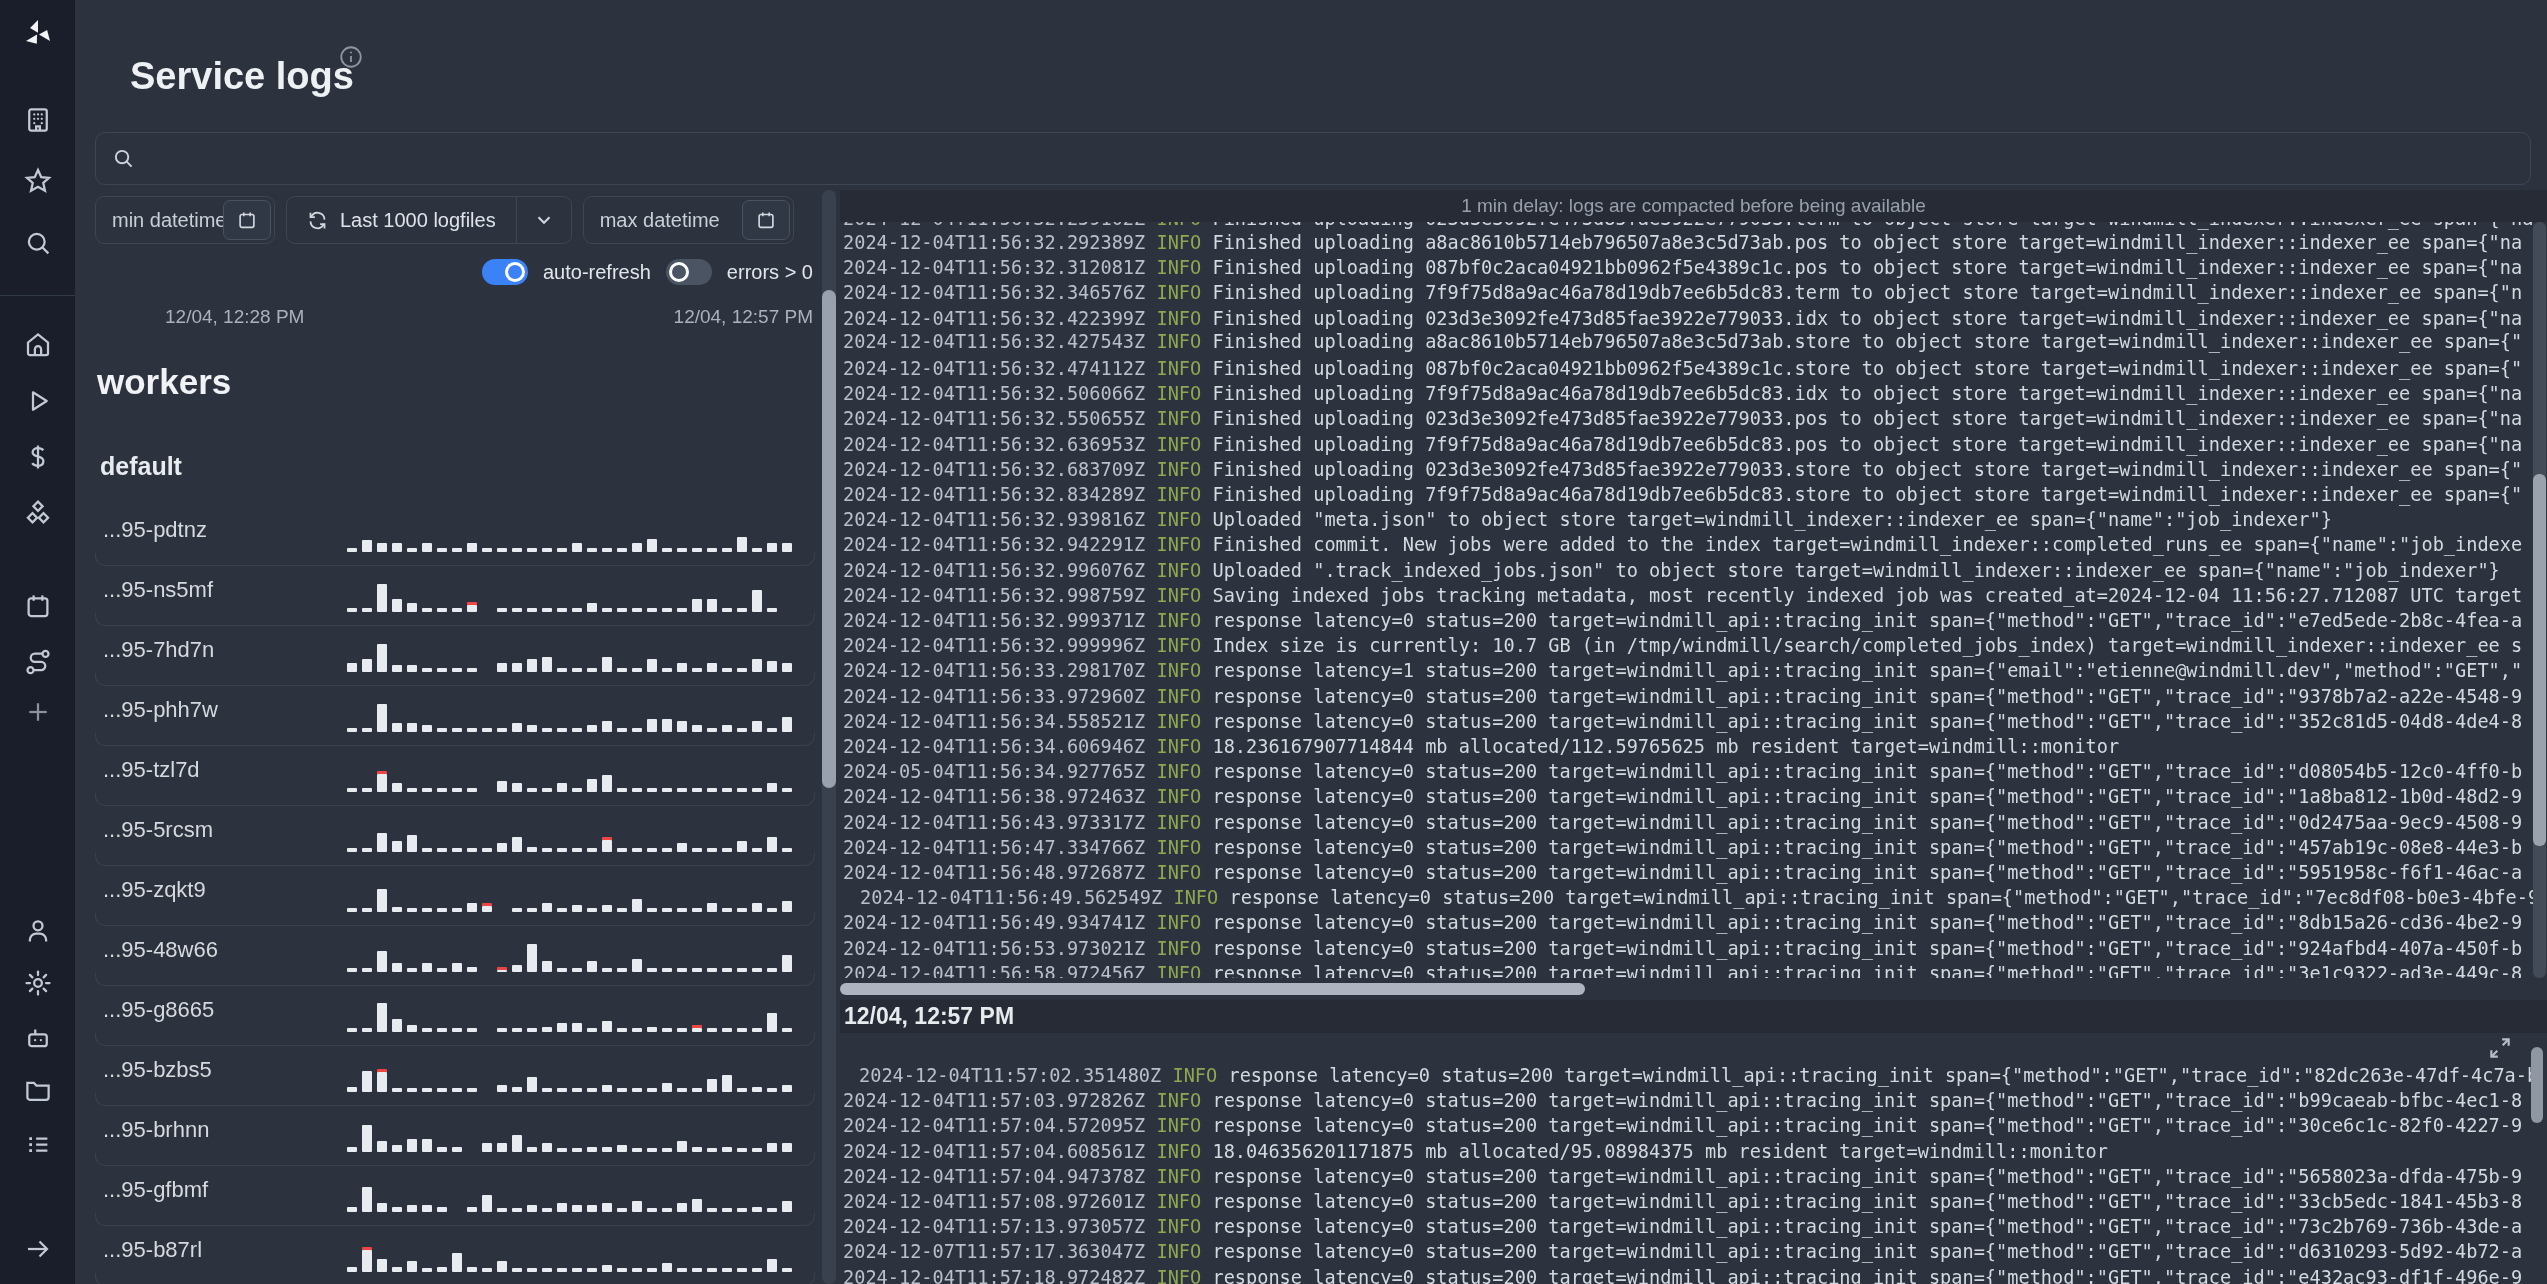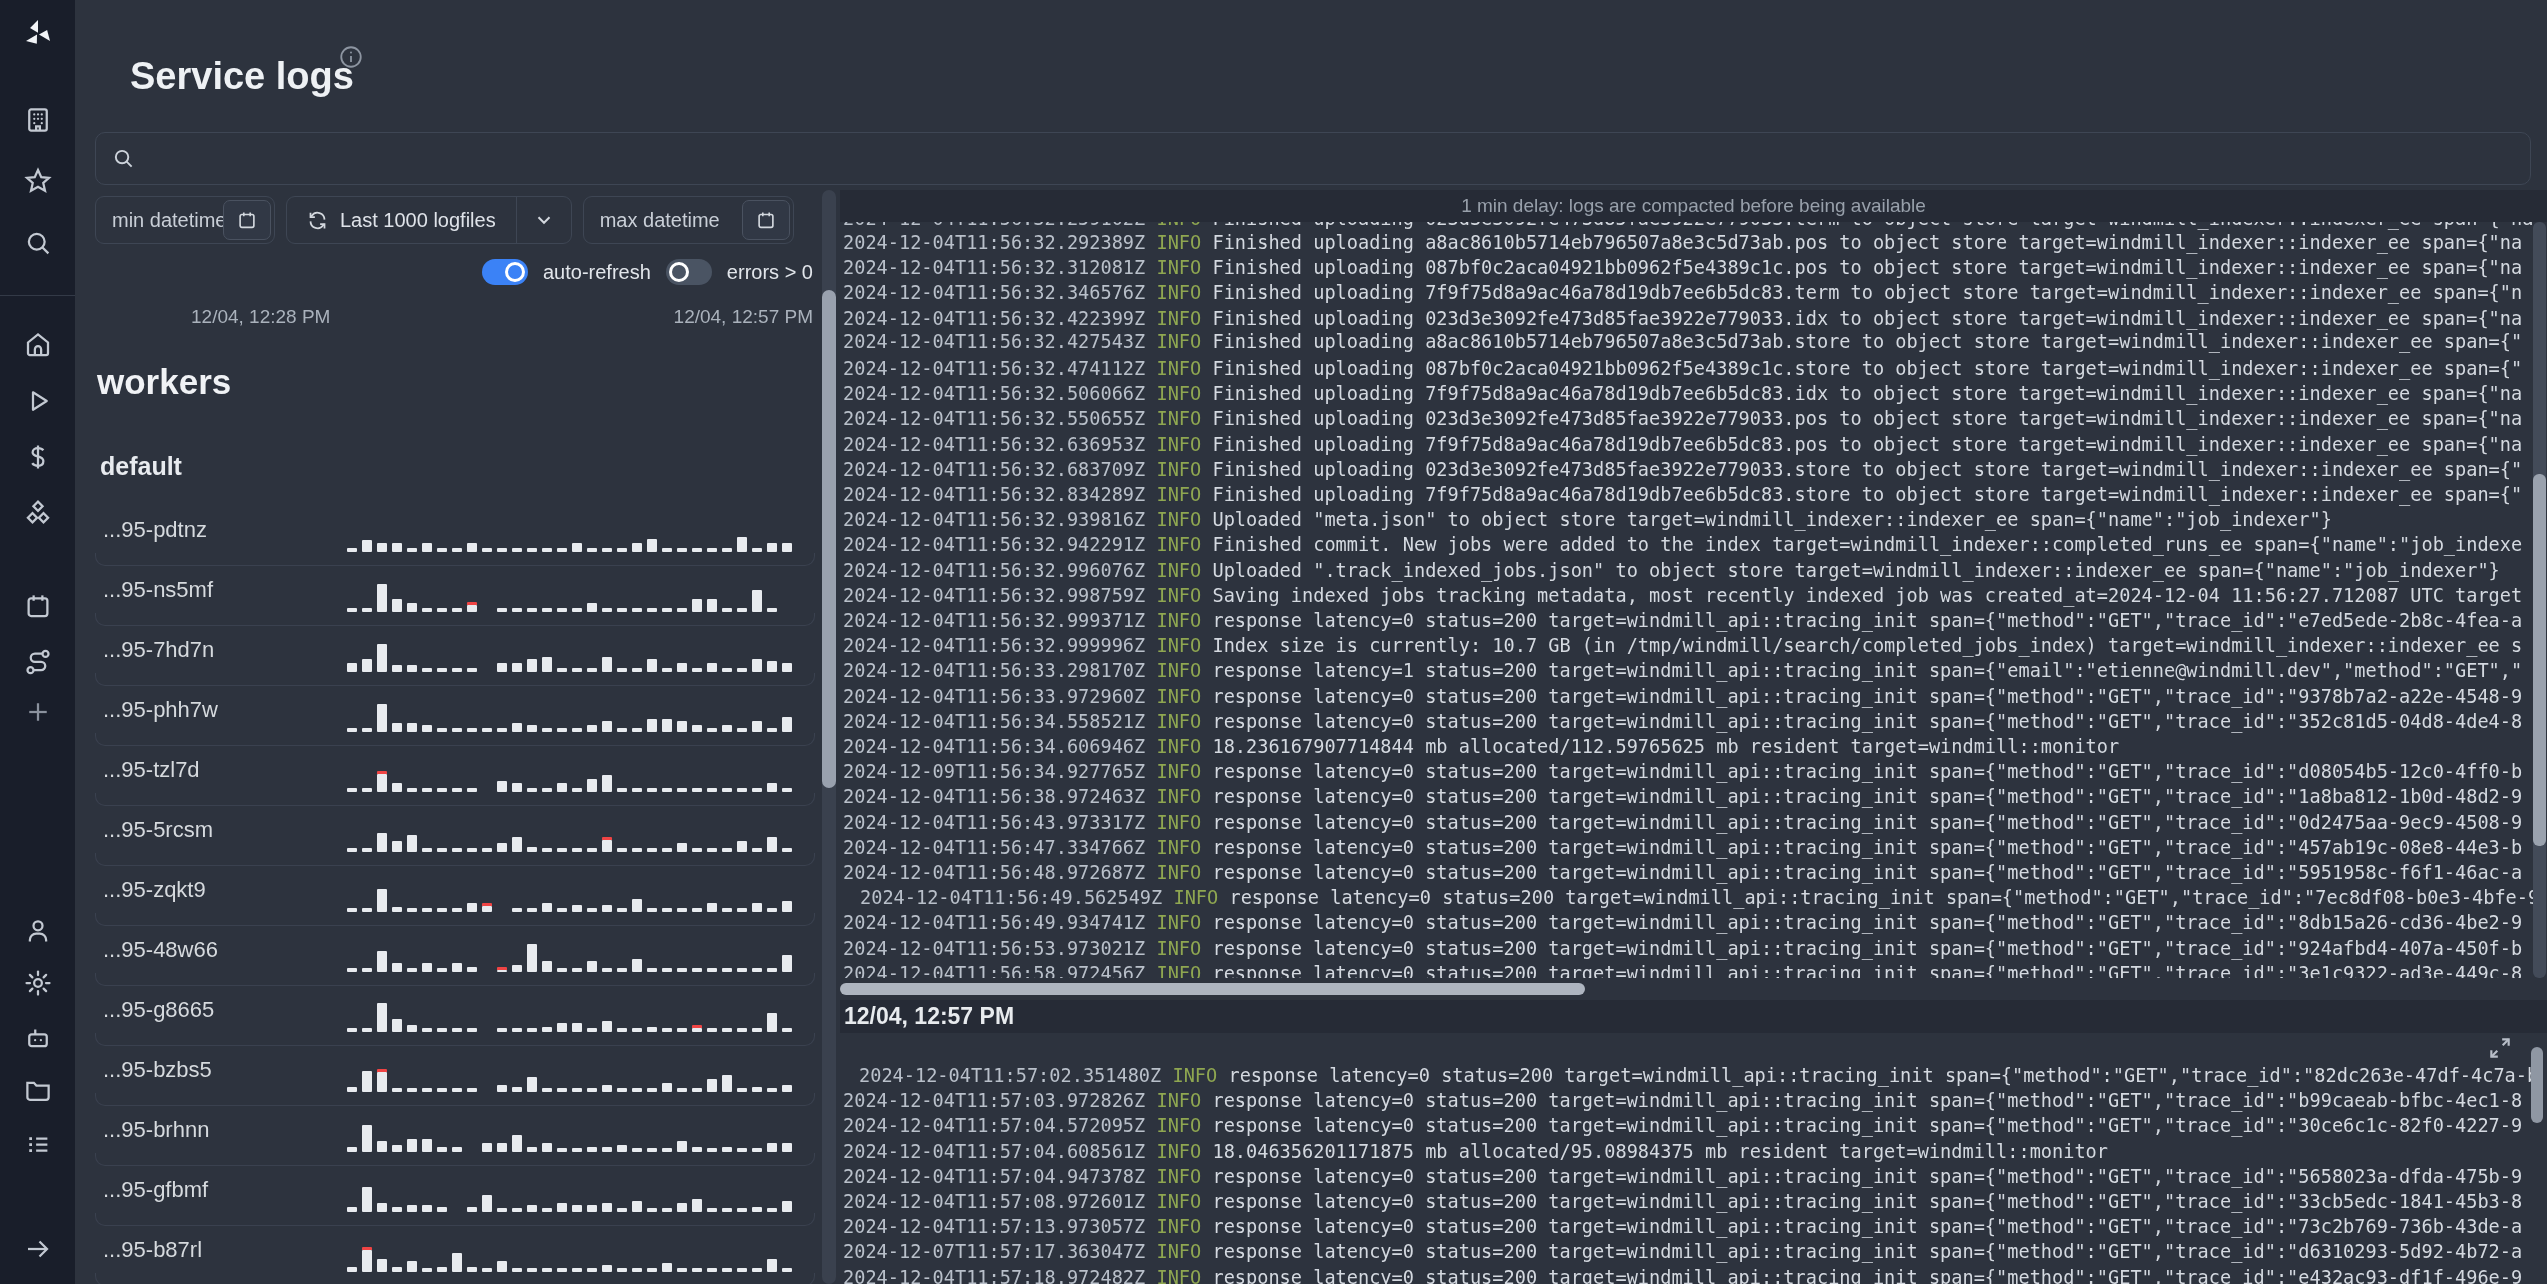--- a/index.html
+++ b/index.html
@@ -46,21 +46,21 @@
   .toggle{width:46px;height:26px;border-radius:13px;position:relative;cursor:pointer;flex:none;}
   .toggle.on{background:#3b82f6;}
   .toggle.off{background:#4a5463;}
   .toggle .knob{position:absolute;top:3px;width:20px;height:20px;border-radius:50%;border:3px solid #ffffff;box-sizing:border-box;}
   .toggle.on .knob{right:3px;}
   .toggle.off .knob{left:3px;}
   .toggle-label{font-size:20px;color:#e2e6eb;}
   
   .dates-row{position:absolute;left:95px;top:306px;width:718px;display:flex;justify-content:space-between;
              font-size:19px;color:#aab2bc;}
-  .dates-row .d-start{margin-left:96px;}
+  .dates-row .d-start{margin-left:70px;}
   
   .workers-heading{position:absolute;left:97px;top:362px;font-size:35px;font-weight:700;color:#f0f2f5;}
   .workers-group{position:absolute;left:100px;top:452px;font-size:25px;font-weight:700;color:#e8ebef;}
   .workers-list{position:absolute;left:95px;top:506px;width:720px;height:778px;overflow:hidden;}
   .worker-row{position:relative;height:60px;cursor:pointer;}
   .worker-name{position:absolute;left:8px;top:0;height:48px;display:flex;align-items:center;
                font-size:22px;color:#d6dade;white-space:nowrap;}
   .worker-bars{position:absolute;left:252px;top:12px;height:34px;width:462px;display:flex;align-items:flex-end;gap:5px;}
   .wbar{width:10px;display:flex;flex-direction:column;justify-content:flex-end;flex:none;}
   .wbar .cap{height:3px;background:#ef4444;border-radius:1px 1px 0 0;}
@@ -1569,21 +1569,21 @@
       <div class="log-line" style="top: 285.2px;"><span class="ts">2024-12-04T11:56:32.939816Z</span> <span class="lvl">INFO</span> <span class="msg">Uploaded "meta.json" to object store target=windmill_indexer::indexer_ee span={"name":"job_indexer"}</span></div>
       <div class="log-line" style="top: 310.4px;"><span class="ts">2024-12-04T11:56:32.942291Z</span> <span class="lvl">INFO</span> <span class="msg">Finished commit. New jobs were added to the index target=windmill_indexer::completed_runs_ee span={"name":"job_indexe</span></div>
       <div class="log-line" style="top: 335.6px;"><span class="ts">2024-12-04T11:56:32.996076Z</span> <span class="lvl">INFO</span> <span class="msg">Uploaded ".track_indexed_jobs.json" to object store target=windmill_indexer::indexer_ee span={"name":"job_indexer"}</span></div>
       <div class="log-line" style="top: 360.8px;"><span class="ts">2024-12-04T11:56:32.998759Z</span> <span class="lvl">INFO</span> <span class="msg">Saving indexed jobs tracking metadata, most recently indexed job was created_at=2024-12-04 11:56:27.712087 UTC target</span></div>
       <div class="log-line" style="top: 386px;"><span class="ts">2024-12-04T11:56:32.999371Z</span> <span class="lvl">INFO</span> <span class="msg">response latency=0 status=200 target=windmill_api::tracing_init span={"method":"GET","trace_id":"e7ed5ede-2b8c-4fea-a</span></div>
       <div class="log-line" style="top: 411.2px;"><span class="ts">2024-12-04T11:56:32.999996Z</span> <span class="lvl">INFO</span> <span class="msg">Index size is currently: 10.7 GB (in /tmp/windmill/search/completed_jobs_index) target=windmill_indexer::indexer_ee s</span></div>
       <div class="log-line" style="top: 436.4px;"><span class="ts">2024-12-04T11:56:33.298170Z</span> <span class="lvl">INFO</span> <span class="msg">response latency=1 status=200 target=windmill_api::tracing_init span={"email":"etienne@windmill.dev","method":"GET","</span></div>
       <div class="log-line" style="top: 461.6px;"><span class="ts">2024-12-04T11:56:33.972960Z</span> <span class="lvl">INFO</span> <span class="msg">response latency=0 status=200 target=windmill_api::tracing_init span={"method":"GET","trace_id":"9378b7a2-a22e-4548-9</span></div>
       <div class="log-line" style="top: 486.8px;"><span class="ts">2024-12-04T11:56:34.558521Z</span> <span class="lvl">INFO</span> <span class="msg">response latency=0 status=200 target=windmill_api::tracing_init span={"method":"GET","trace_id":"352c81d5-04d8-4de4-8</span></div>
       <div class="log-line" style="top: 512px;"><span class="ts">2024-12-04T11:56:34.606946Z</span> <span class="lvl">INFO</span> <span class="msg">18.236167907714844 mb allocated/112.59765625 mb resident target=windmill::monitor</span></div>
-      <div class="log-line" style="top: 537.2px;"><span class="ts">2024-12-09T11:56:34.927765Z</span> <span class="lvl">INFO</span> <span class="msg">response latency=0 status=200 target=windmill_api::tracing_init span={"method":"GET","trace_id":"d08054b5-12c0-4ff0-b</span></div>
+      <div class="log-line" style="top: 537.2px;"><span class="ts">2024-05-04T11:56:34.927765Z</span> <span class="lvl">INFO</span> <span class="msg">response latency=0 status=200 target=windmill_api::tracing_init span={"method":"GET","trace_id":"d08054b5-12c0-4ff0-b</span></div>
       <div class="log-line" style="top: 562.4px;"><span class="ts">2024-12-04T11:56:38.972463Z</span> <span class="lvl">INFO</span> <span class="msg">response latency=0 status=200 target=windmill_api::tracing_init span={"method":"GET","trace_id":"1a8ba812-1b0d-48d2-9</span></div>
       <div class="log-line" style="top: 587.6px;"><span class="ts">2024-12-04T11:56:43.973317Z</span> <span class="lvl">INFO</span> <span class="msg">response latency=0 status=200 target=windmill_api::tracing_init span={"method":"GET","trace_id":"0d2475aa-9ec9-4508-9</span></div>
       <div class="log-line" style="top: 612.8px;"><span class="ts">2024-12-04T11:56:47.334766Z</span> <span class="lvl">INFO</span> <span class="msg">response latency=0 status=200 target=windmill_api::tracing_init span={"method":"GET","trace_id":"457ab19c-08e8-44e3-b</span></div>
       <div class="log-line" style="top: 638px;"><span class="ts">2024-12-04T11:56:48.972687Z</span> <span class="lvl">INFO</span> <span class="msg">response latency=0 status=200 target=windmill_api::tracing_init span={"method":"GET","trace_id":"5951958c-f6f1-46ac-a</span></div>
       <div class="log-line" style="top: 663.2px; margin-left: 17px;"><span class="ts">2024-12-04T11:56:49.562549Z</span> <span class="lvl">INFO</span> <span class="msg">response latency=0 status=200 target=windmill_api::tracing_init span={"method":"GET","trace_id":"7ec8df08-b0e3-4bfe-9</span></div>
       <div class="log-line" style="top: 688.4px;"><span class="ts">2024-12-04T11:56:49.934741Z</span> <span class="lvl">INFO</span> <span class="msg">response latency=0 status=200 target=windmill_api::tracing_init span={"method":"GET","trace_id":"8db15a26-cd36-4be2-9</span></div>
       <div class="log-line" style="top: 713.6px;"><span class="ts">2024-12-04T11:56:53.973021Z</span> <span class="lvl">INFO</span> <span class="msg">response latency=0 status=200 target=windmill_api::tracing_init span={"method":"GET","trace_id":"924afbd4-407a-450f-b</span></div>
       <div class="log-line" style="top: 738.8px;"><span class="ts">2024-12-04T11:56:58.972456Z</span> <span class="lvl">INFO</span> <span class="msg">response latency=0 status=200 target=windmill_api::tracing_init span={"method":"GET","trace_id":"3e1c9322-ad3e-449c-8</span></div>
     </div>
   <div class="hscroll-thumb"></div>

